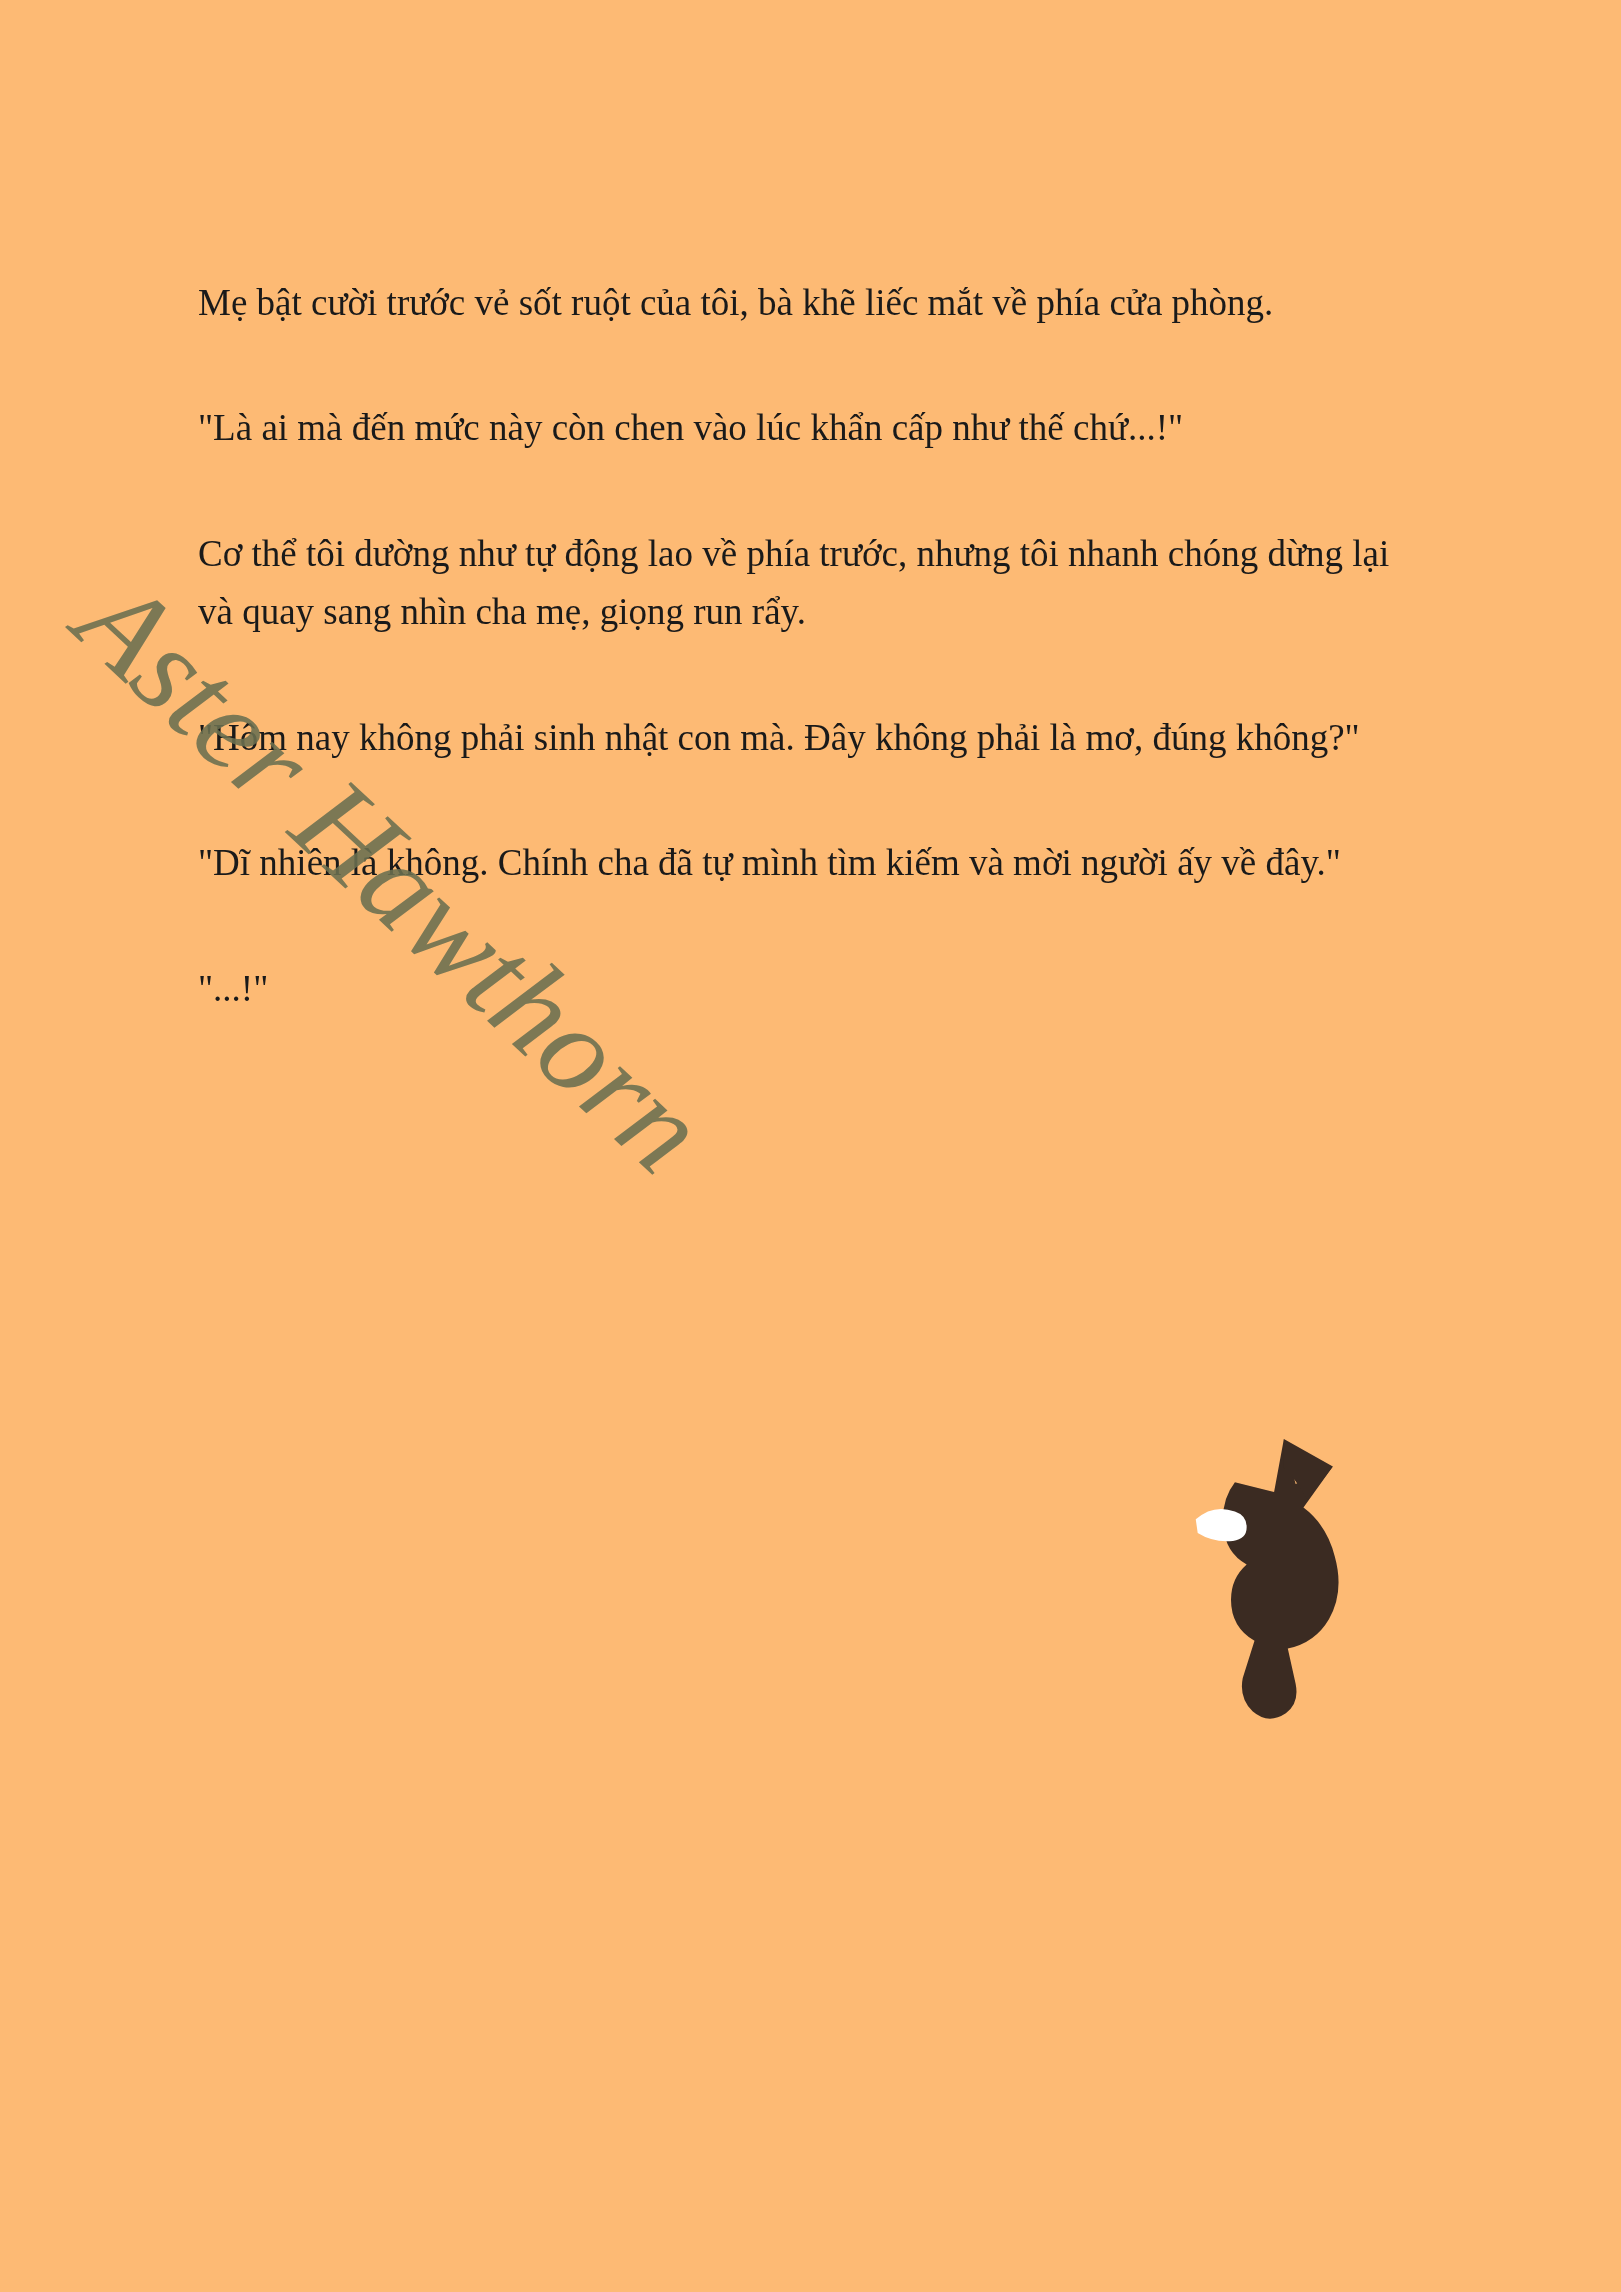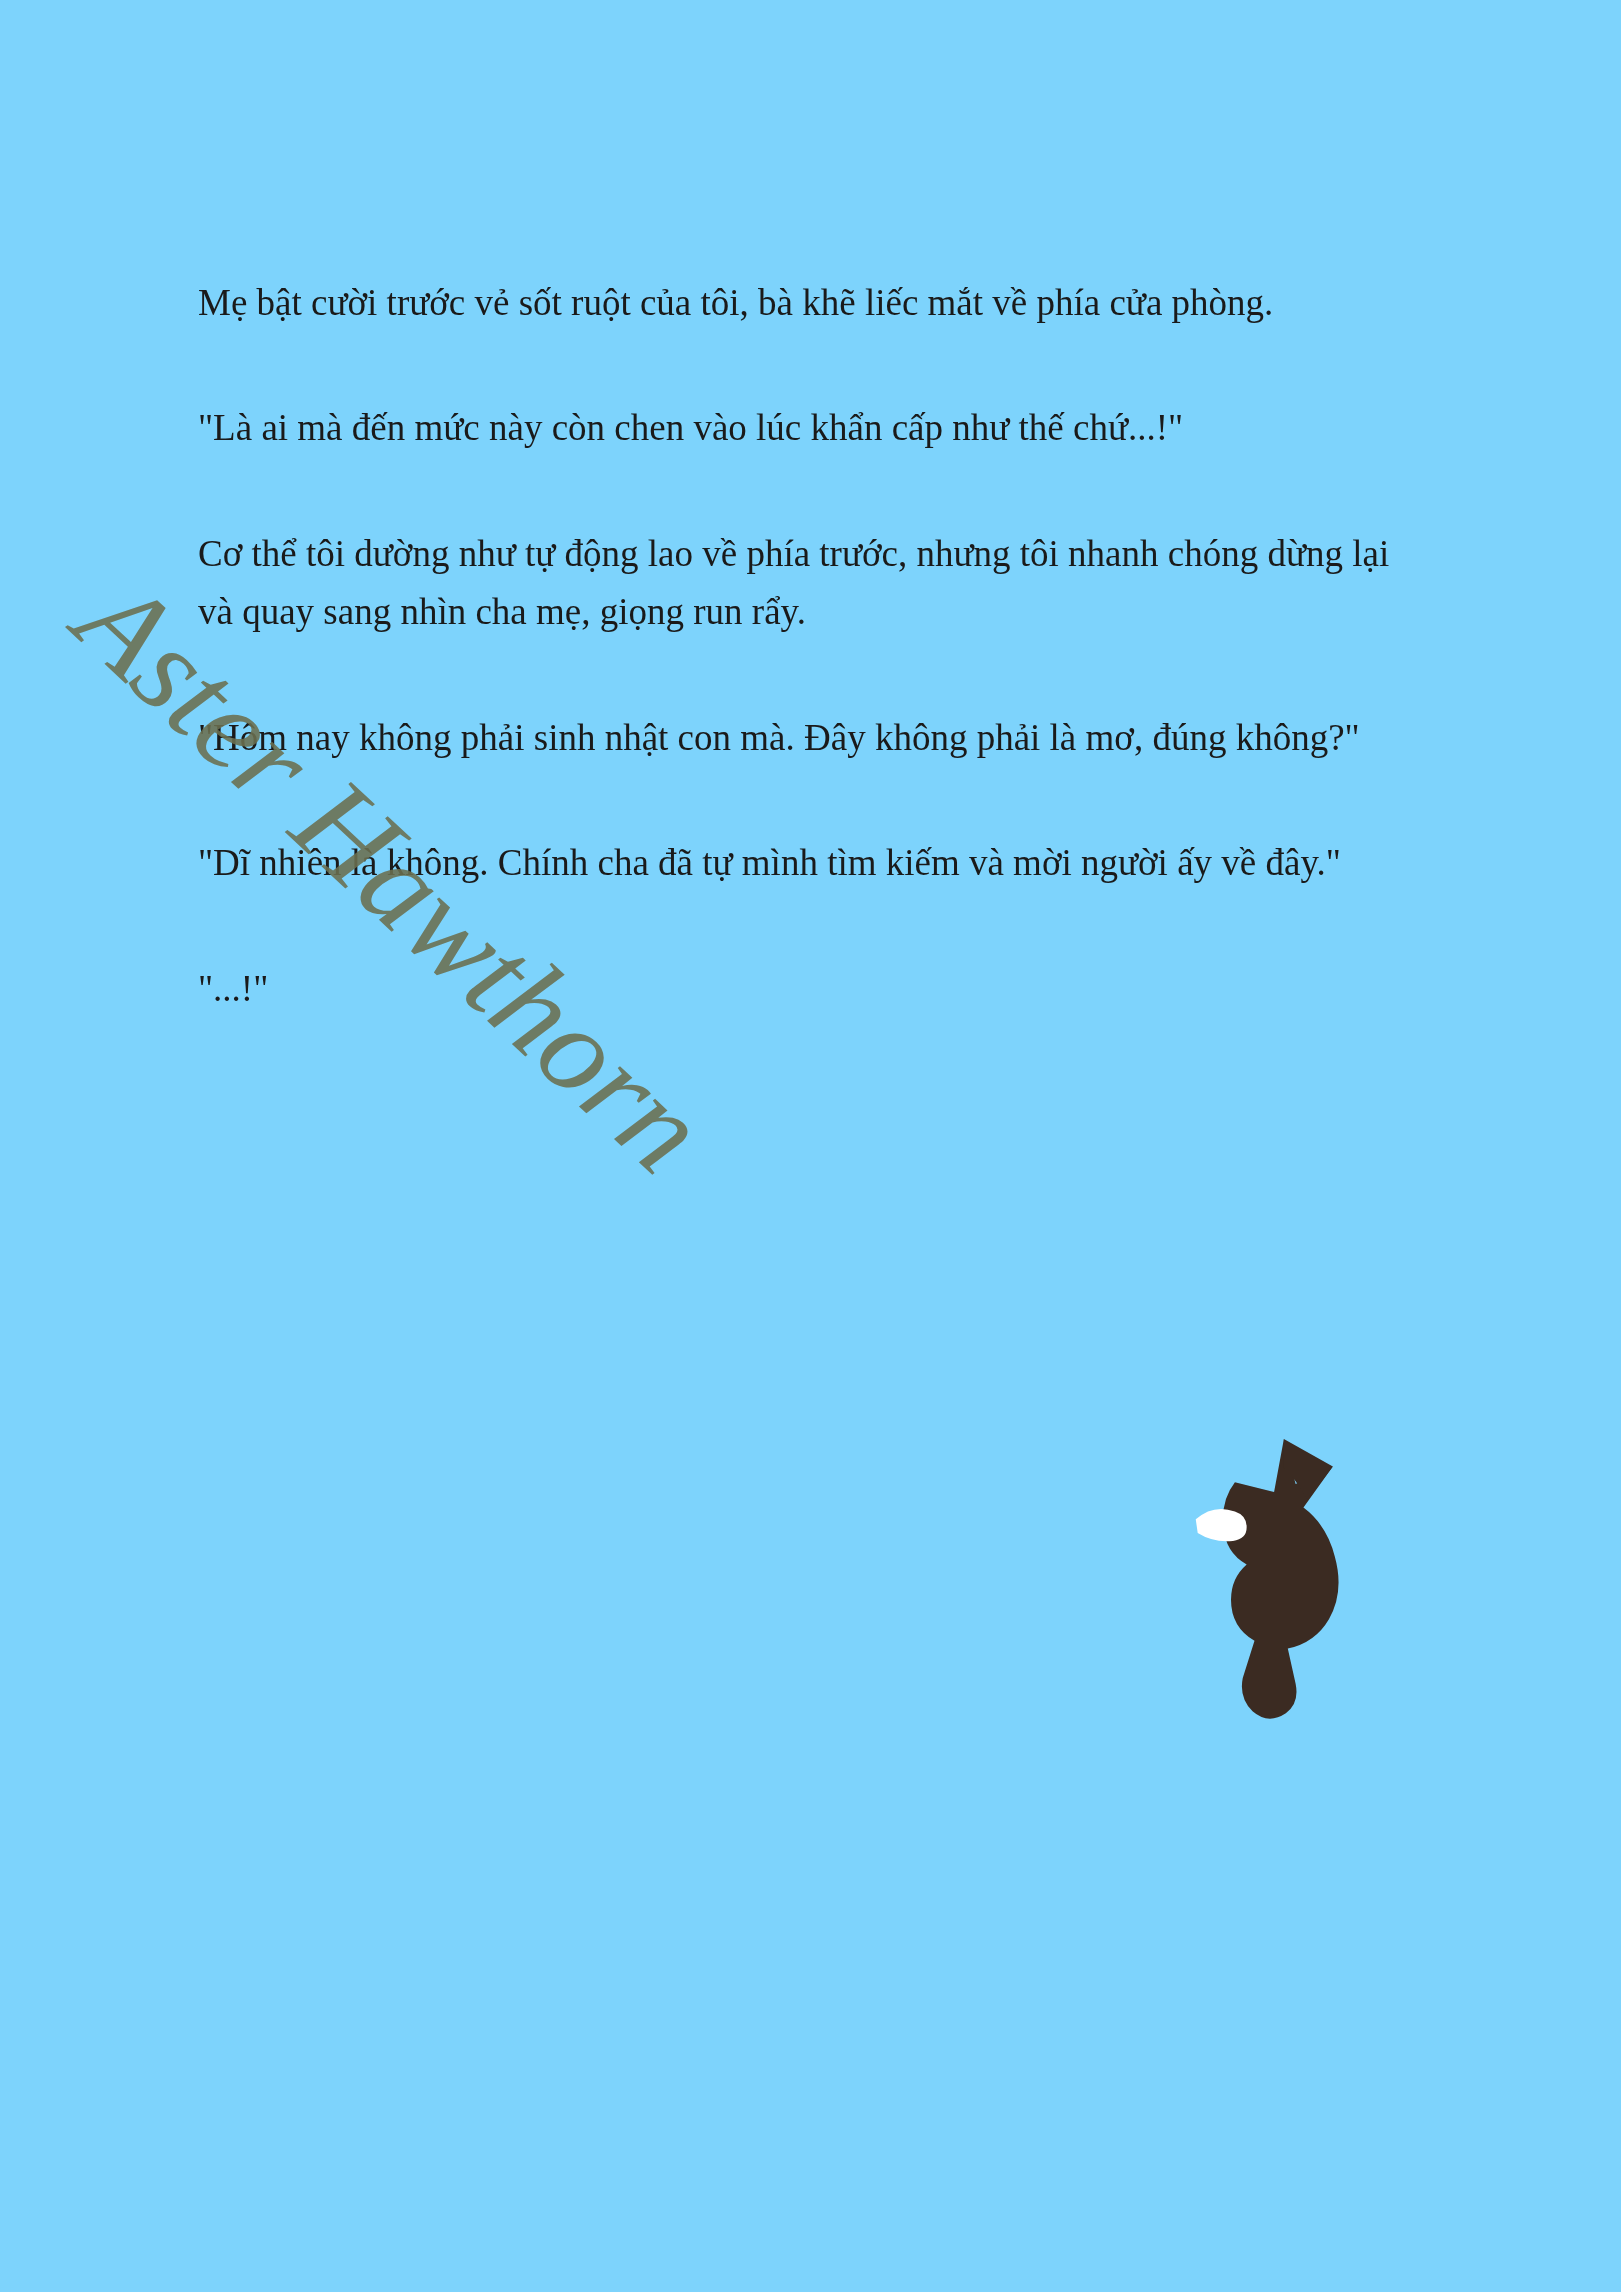--- a/index.html
+++ b/index.html
@@ -4,21 +4,21 @@
 <style>
   html, body {
     margin: 0;
     padding: 0;
     background: #ffffff;
   }
   .page {
     position: relative;
     width: 1621px;
     height: 2293px;
-    background: #7dd3fc;
+    background: #fdba74;
     overflow: hidden;
     font-family: "Liberation Serif", serif;
   }
   .content {
     position: absolute;
     left: 198px;
     top: 274px;
     width: 1206px;
   }
   .para {

